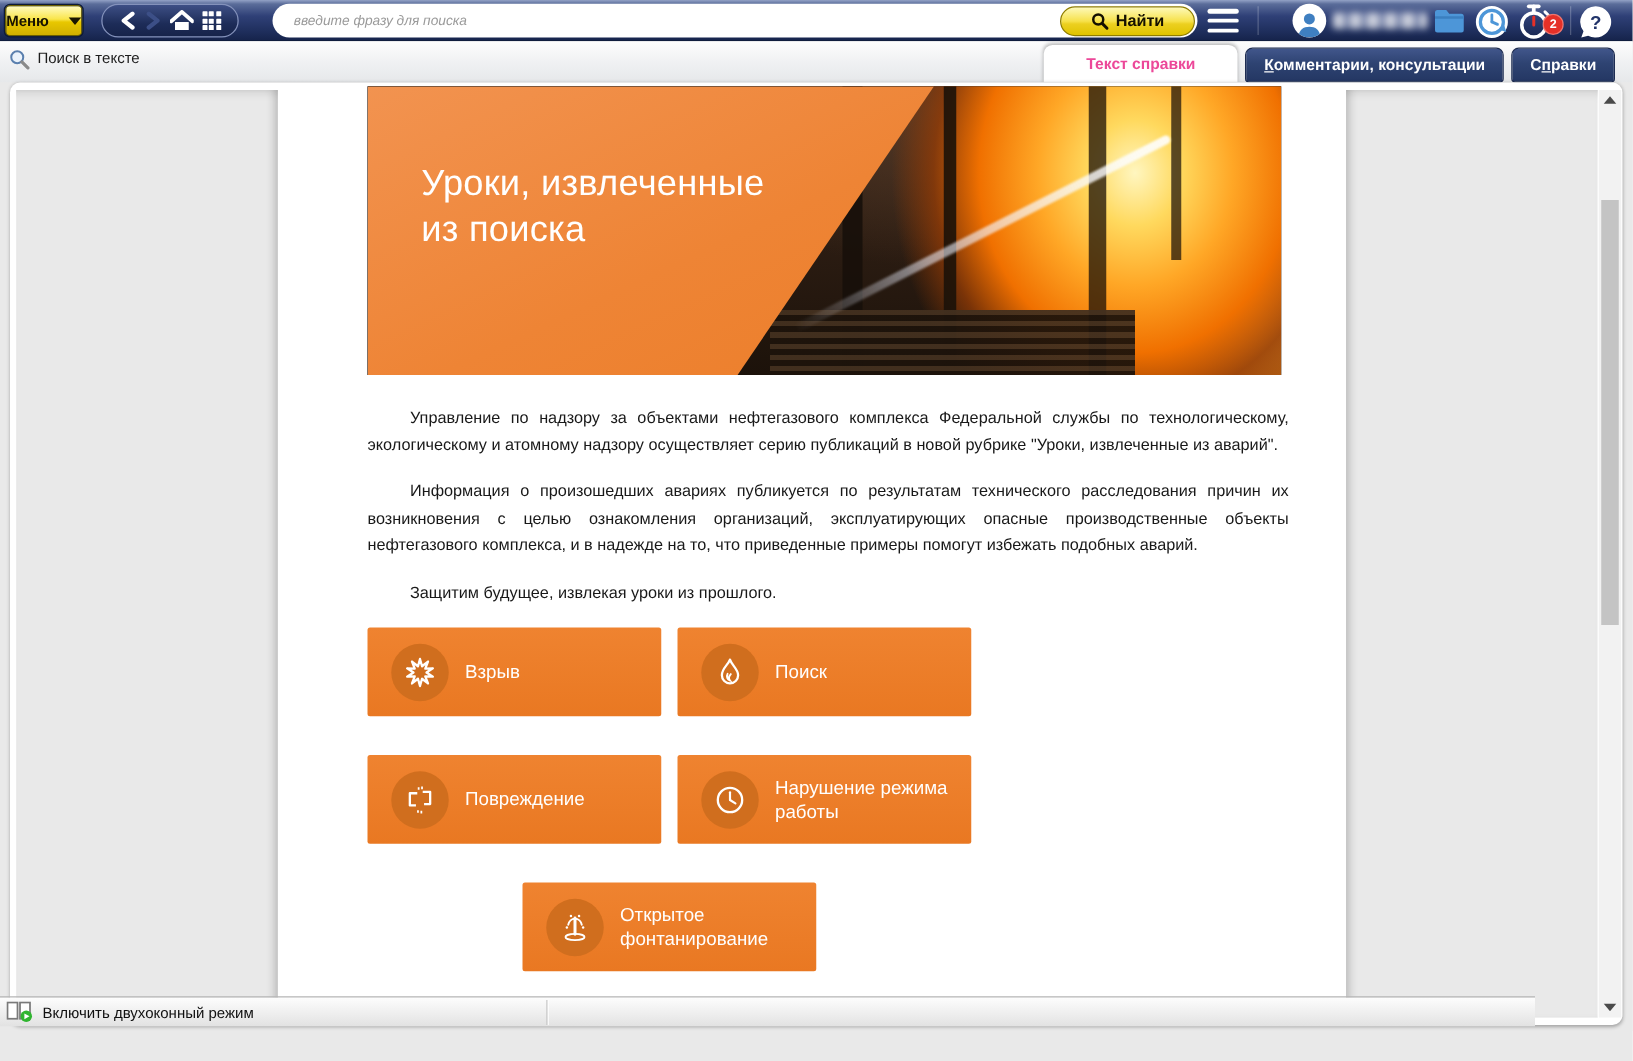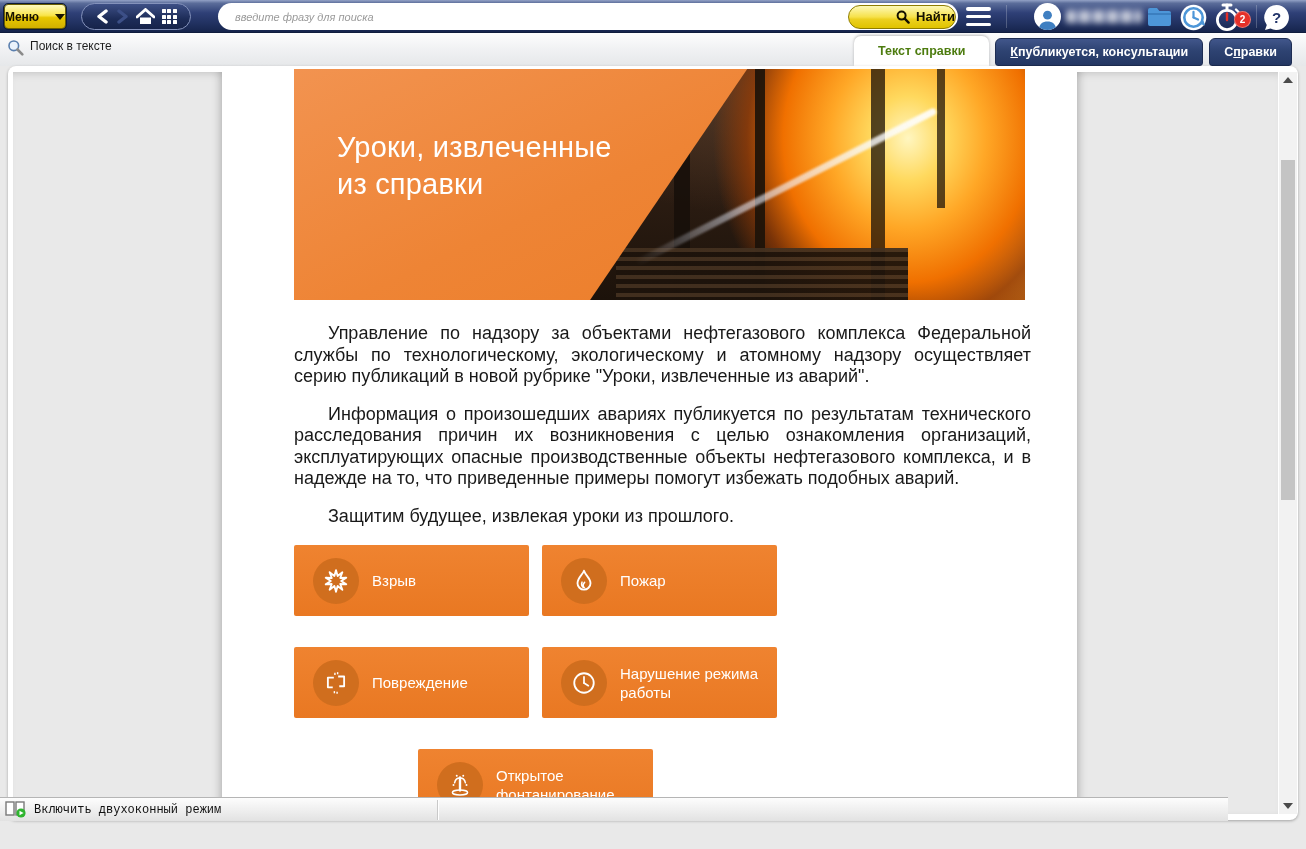--- a/index.html
+++ b/index.html
@@ -26,21 +26,21 @@
     grid-template-rows:repeat(3,4px); gap:1.5px; }
   .grid-icon span { background:#fff; border-radius:0.5px; }
   .search-wrap { position:absolute; left:218px; top:3px; width:740px; height:27px; }
   .search-input { width:100%; height:100%; border:none; border-radius:14px;
     background:#fff; padding:0 120px 0 17px; font-style:italic; font-size:11px;
     color:#333; outline:none; font-family:"Liberation Sans",sans-serif; }
   .search-input::placeholder { color:#9a9a9a; }
   .find-btn { position:absolute; right:2px; top:1.5px; width:108px; height:24px;
     border-radius:12px; border:1px solid #8f7d00;
     background:linear-gradient(180deg,#fdf9b8 0%,#f6e14a 50%,#ecd020 60%,#e0c300 100%);
-    display:flex; align-items:center; justify-content:flex-end; gap:6px;
+    display:flex; align-items:center; justify-content:center; gap:6px;
     font-size:13px; font-weight:bold; color:#141000; cursor:pointer; }
   .burger { position:absolute; left:966px; top:7px; width:25px; height:19px;
     display:flex; flex-direction:column; justify-content:space-between; cursor:pointer; }
   .burger span { height:3.5px; background:#fff; border-radius:2px; }
   .tb-sep { position:absolute; top:5px; width:1px; height:23px; background:rgba(255,255,255,0.22); }
   .avatar { position:absolute; left:1034px; top:3px; width:27px; height:27px;
     border-radius:50%; background:#fff; display:flex; align-items:flex-end;
     justify-content:center; overflow:hidden; cursor:pointer; }
   .user-blur { position:absolute; left:1066px; top:10px; width:76px; height:13px;
     background:repeating-linear-gradient(90deg,rgba(255,255,255,0.75) 0 9px,rgba(190,200,225,0.5) 9px 14px);
@@ -56,22 +56,22 @@
     background:linear-gradient(180deg,#fdfdfd 0%,#f0f1f3 50%,#e6e8ea 100%); }
   .find-in-text { position:absolute; left:7px; top:6px; display:flex;
     gap:6px; cursor:pointer; }
   .find-in-text .lbl { font-size:12px; color:#1d1d1d; }
   .tabs { position:absolute; right:14px; top:3px; height:30px; display:flex;
     align-items:flex-end; gap:6px; }
   .tab { height:28px; display:flex; align-items:center; justify-content:center;
     padding:0 14px; font-size:12.5px; font-weight:bold; cursor:pointer; white-space:nowrap; }
   .tab.inactive { color:#fff; border-radius:6px 6px 3px 3px; border:1px solid #1d2c52;
     background:linear-gradient(180deg,#41568b 0%,#2e4372 45%,#243763 100%); }
-  .tab.active { height:30px; color:#4d7c0f; background:#fff; border-radius:7px 7px 0 0;
-    box-shadow:0 -1px 3px rgba(0,0,0,0.25); padding:0 24px;text-align:center; }
+  .tab.active { height:30px; color:#ec4899; background:#fff; border-radius:7px 7px 0 0;
+    box-shadow:0 -1px 3px rgba(0,0,0,0.25); padding:0 34px;text-align:center; }
   .tab .u { text-decoration:underline; }
 
   
   .main { position:absolute; left:0; top:66px; width:1306px; height:759px; background:#e9e9e9; }
   .panel { position:absolute; left:8px; top:0; width:1290px; height:754px;
     background:#fff; border-radius:8px; box-shadow:0 1px 3px rgba(0,0,0,0.3);
     overflow:hidden; }
   .gray-band { position:absolute; top:6px; height:742px; background:#e9e9e9; }
   .band-left { left:5px; width:209px;
     box-shadow:inset -7px 0 8px -5px rgba(0,0,0,0.22), inset 0 7px 8px -5px rgba(0,0,0,0.12); }
@@ -107,40 +107,40 @@
     background:repeating-linear-gradient(180deg,#43301f 0 4px,#1d130b 4px 9px); opacity:0.95; }
   .waterjet { position:absolute; left:47%; bottom:34px; width:46%; height:7px;
     background:linear-gradient(90deg,rgba(255,255,255,0) 0%,rgba(235,240,255,0.55) 35%,rgba(255,255,255,0.9) 100%);
     transform:rotate(-27deg); transform-origin:left bottom; filter:blur(1px); border-radius:4px; }
   .wedge { position:absolute; inset:0;
     background:linear-gradient(155deg,#f29350 0%,#ef authentically 0%,#ee8435 40%,#eb7a22 100%);
     background:linear-gradient(155deg,#f29350 0%,#ee8435 45%,#eb7a22 100%);
     clip-path:polygon(0 0, 62% 0, 40.5% 100%, 0 100%); }
   .banner-title { position:absolute; left:43px; top:60px; color:#fff;
     font-size:29px; line-height:37px; font-weight:normal; letter-spacing:0.2px; }
-  .content p { margin:16px 0 0 0; font-size:18px; line-height:21.5px;
+  .content p { margin:16px 0 0 0; font-size:13px; line-height:21.5px;
     color:#191919; text-align:justify; text-indent:34px; }
   .content p.first { margin-top:23px; }
   .content p.last { text-align:left; }
 
   
   .btn-grid { margin-top:18px; }
   .btn-row { display:flex; gap:13px; margin-bottom:31px; }
   .acc-btn { width:235px; height:71px; background:linear-gradient(180deg,#ef8330,#e97822);
     border-radius:2px; display:flex; align-items:center; cursor:pointer; }
   .acc-circle { width:46px; height:46px; border-radius:50%; background:#d06e1e;
     margin-left:19px; flex:0 0 auto; display:flex; align-items:center; justify-content:center; }
   .acc-label { margin-left:13px; color:#fff; font-size:15px; line-height:19px; width:140px; }
   .sp137 { width:111px; flex:0 0 auto; }
   .ml71 { margin-left:71px; }
 
   
   .statusbar { position:absolute; left:0; top:797px; width:1228px; height:24px;
     background:linear-gradient(180deg,#fdfdfd 0%,#ededed 60%,#e2e2e2 100%);
-    border-top:1px solid #b5b5b5;font-family:Liberation Mono, monospace; }
+    border-top:1px solid #b5b5b5; }
   .status-left { position:absolute; left:5px; top:3px; display:flex; align-items:center;
     gap:7px; cursor:pointer; }
   .status-left .lbl { font-size:12px; color:#101010; }
   .sb-sep { position:absolute; left:437px; top:2px; width:1px; height:20px;
     background:#c9c9c9; box-shadow:1px 0 0 #fff; }
 </style>
 </head>
 <body>
 
 <div class="toolbar">
@@ -237,21 +237,21 @@
       <line x1="10.5" y1="10.5" x2="15.3" y2="15.3" stroke="#8a8a8a" stroke-width="2.6" stroke-linecap="round"></line>
     </svg>
     <span class="lbl">Поиск в тексте</span>
   </div>
 
   <div class="tabs">
     <div class="tab active">
       <span>Текст справки</span>
     </div>
     <div class="tab inactive">
-      <span><span></span><span class="u">К</span><span>публикуется, консультации</span></span>
+      <span><span></span><span class="u">К</span><span>омментарии, консультации</span></span>
     </div>
     <div class="tab inactive">
       <span><span>С</span><span class="u">п</span><span>равки</span></span>
     </div>
   </div>
 </div>
 
 <div class="main">
   <div class="panel">
     <div class="gray-band band-left"></div>
@@ -274,21 +274,21 @@
           <div class="tower t1"></div>
             <div class="tower t2"></div>
           <div class="tower t3"></div>
             <div class="tower t4"></div>
           <div class="piperack"></div>
           <div class="waterjet"></div>
         </div>
         <div class="wedge"></div>
         <div class="banner-title">
           <div>Уроки, извлеченные</div>
-          <div>из справки</div>
+          <div>из поиска</div>
         </div>
       </div>
 
       <p class="first">Управление по надзору за объектами нефтегазового комплекса Федеральной службы по технологическому, экологическому и атомному надзору осуществляет серию публикаций в новой рубрике "Уроки, извлеченные из аварий".</p>
       <p>Информация о произошедших авариях публикуется по результатам технического расследования причин их возникновения с целью ознакомления организаций, эксплуатирующих опасные производственные объекты нефтегазового комплекса, и в надежде на то, что приведенные примеры помогут избежать подобных аварий.</p>
       <p class="last">Защитим будущее, извлекая уроки из прошлого.</p>
 
       <div class="btn-grid">
         <div class="btn-row">
           <div class="acc-btn">
@@ -299,21 +299,21 @@
             </div>
             <div class="acc-label">Взрыв</div>
           </div>
           <div class="acc-btn">
             <div class="acc-circle">
               <svg width="26" height="26" viewBox="0 0 24 24">
                 <path d="M12 2.5 C10.5 6.5 6 9 6 14 a6 6 0 0 0 12 0 C18 9.5 13.5 7 12 2.5 Z" fill="none" stroke="#fff" stroke-width="1.7" stroke-linejoin="round"></path>
                 <path d="M10.2 13 C9.2 15 10 17.5 12 18 C10.8 16.5 11.4 14.5 12.6 13.2" fill="none" stroke="#fff" stroke-width="1.4" stroke-linecap="round"></path>
               </svg>
             </div>
-            <div class="acc-label">Пожар</div>
+            <div class="acc-label">Поиск</div>
           </div>
         </div>
 
         <div class="btn-row">
           <div class="acc-btn">
             <div class="acc-circle">
               <svg width="26" height="26" viewBox="0 0 24 24">
                 <path d="M10 7 H4.5 V16 H9" fill="none" stroke="#fff" stroke-width="1.7" stroke-linejoin="round"></path>
                 <path d="M14 6 H19.5 V15 H15" fill="none" stroke="#fff" stroke-width="1.7" stroke-linejoin="round"></path>
                 <line x1="11" y1="2.5" x2="11" y2="4.5" stroke="#fff" stroke-width="1.3"></line>

